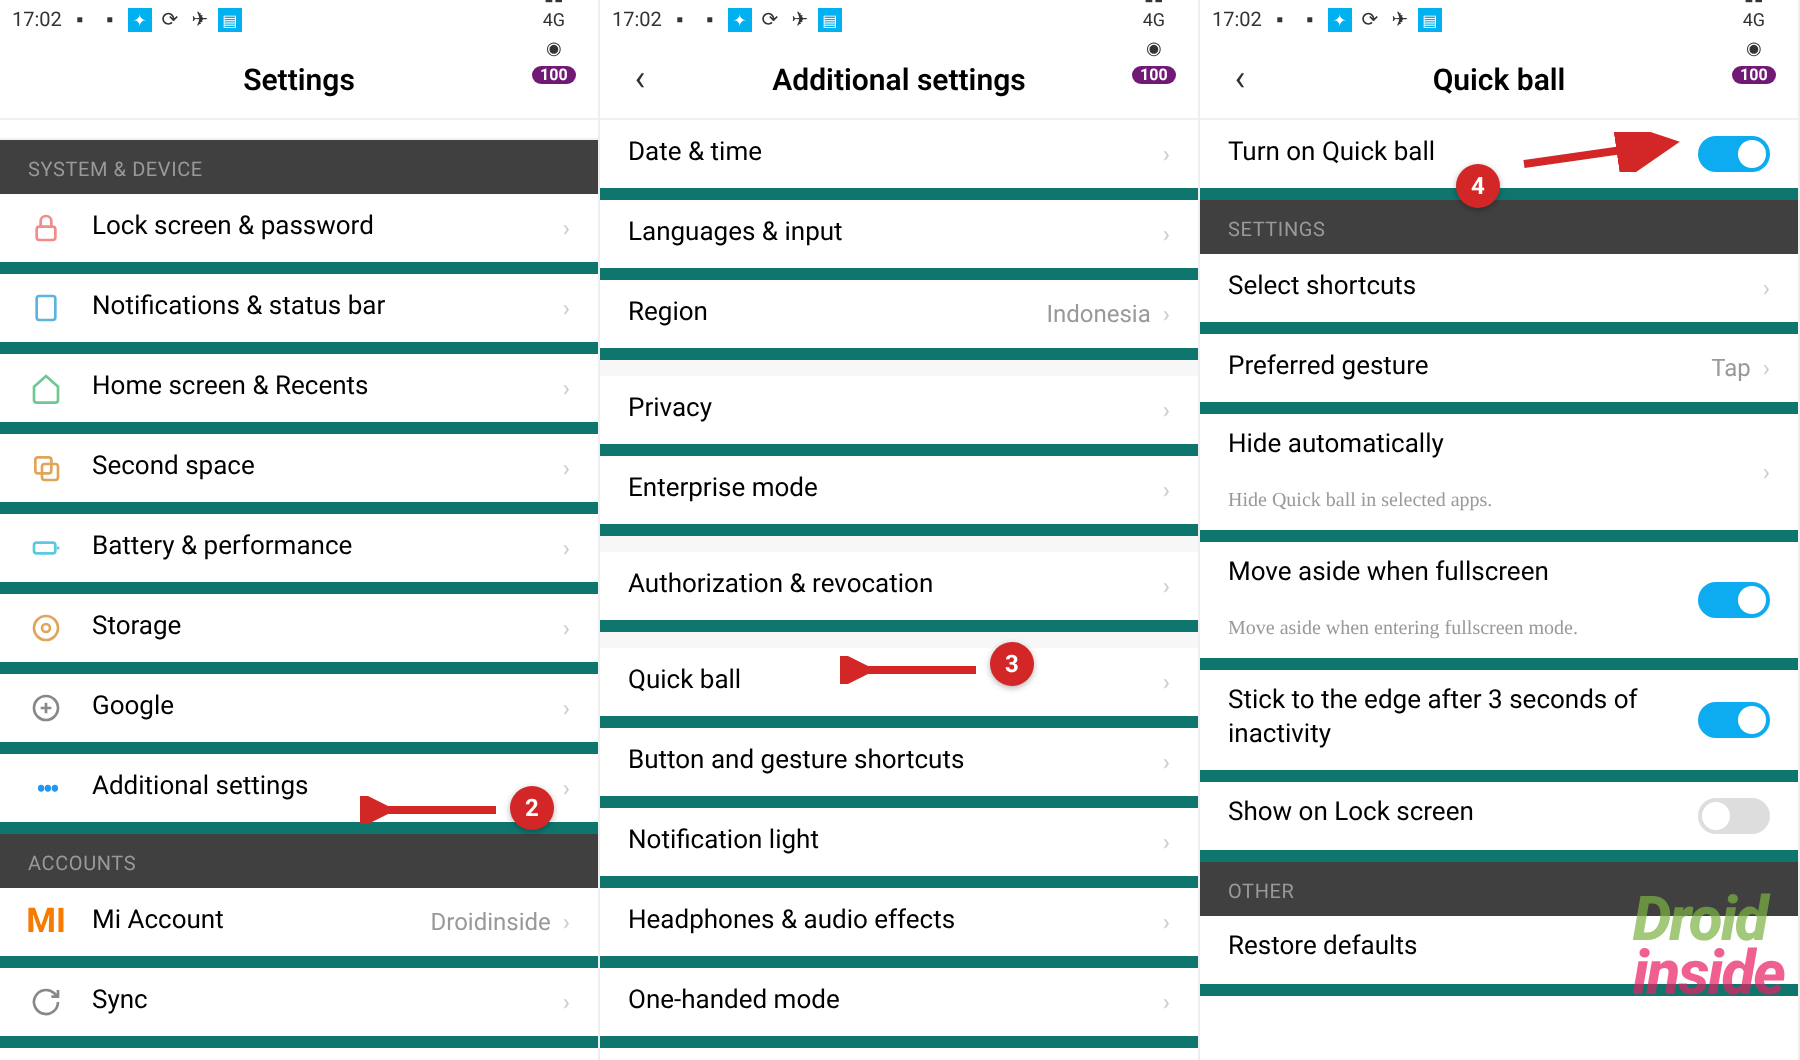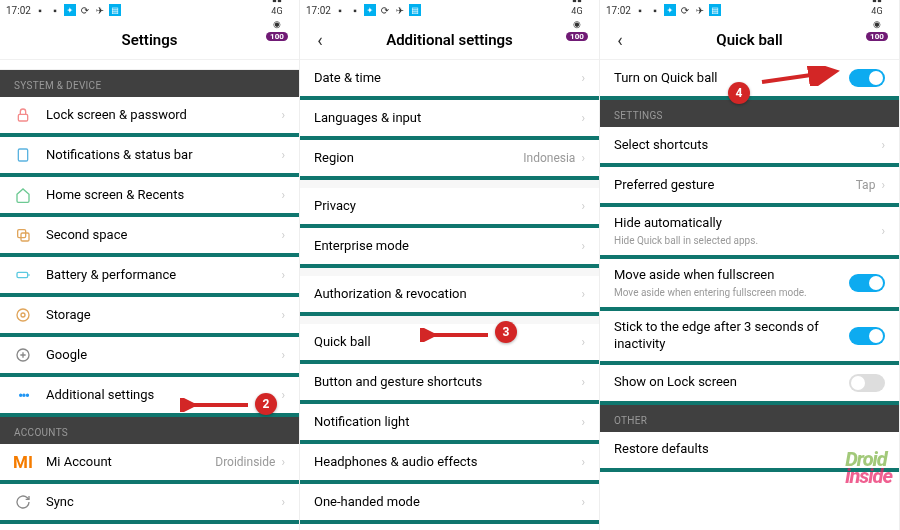--- a/index.html
+++ b/index.html
@@ -84,21 +84,21 @@
       font-size: 10px;
       color: #999;
       background: #404040;
       letter-spacing: 0.3px;
     }
     .row {
       display: flex;
       align-items: center;
       min-height: 40px;
       padding: 8px 14px;
-      border-bottom: 4px solid #0f766e;
+      border-bottom: 6px solid #0f766e;
       background: #fff;
       cursor: pointer;
       position: relative;
     }
     .row-icon {
       width: 18px;
       height: 18px;
       margin-right: 14px;
       flex-shrink: 0;
       display: flex;
@@ -112,21 +112,22 @@
     }
     .row-label {
       font-size: 13px;
       color: #000;
       line-height: 1.3;
     }
     .row-sublabel {
       font-size: 10px;
       color: #999;
       line-height: 1.3;
-      margin-top: 2px;
+      margin-top: 12px;
+      font-family: Liberation Serif, serif;
     }
     .row-value {
       font-size: 12px;
       color: #999;
       margin-right: 6px;
     }
     .chevron {
       color: #ccc;
       font-size: 12px;
     }
@@ -167,22 +168,22 @@
       box-shadow: 0 1px 3px rgba(0,0,0,0.3);
     }
     .annotation-arrow {
       position: absolute;
       z-index: 9;
     }
     .arrow-svg { display:block; }
     .watermark {
       position: absolute;
       right: 8px;
-      bottom: 45px;
-      font-size: 20px;
+      bottom: 30px;
+      font-size: 31px;
       font-weight: 800;
       line-height: 0.85;
       opacity: 0.7;
       z-index: 20;
       pointer-events: none;
       font-style: italic;
       letter-spacing: -1px;
     }
     .watermark .l1 { color: #7cb342; }
     .watermark .l2 { color: #e91e63; }

